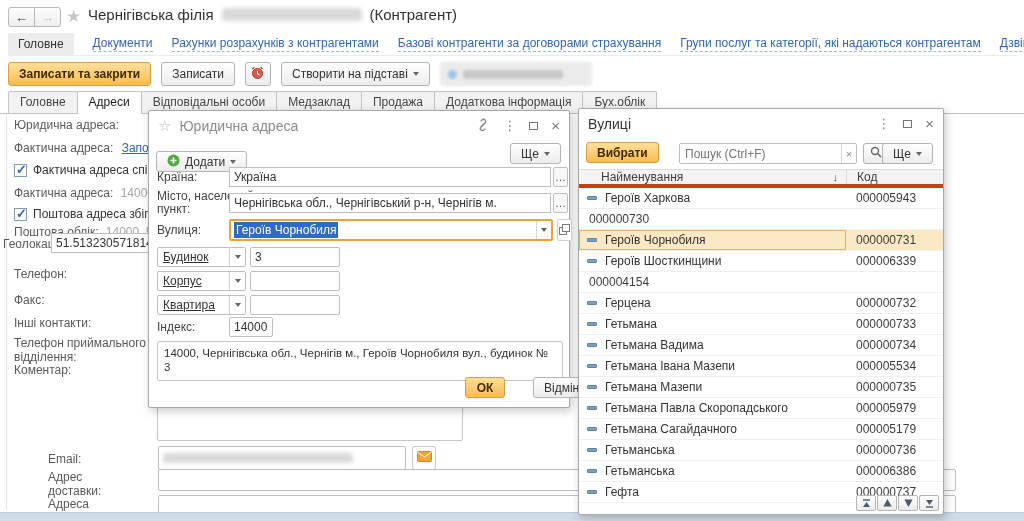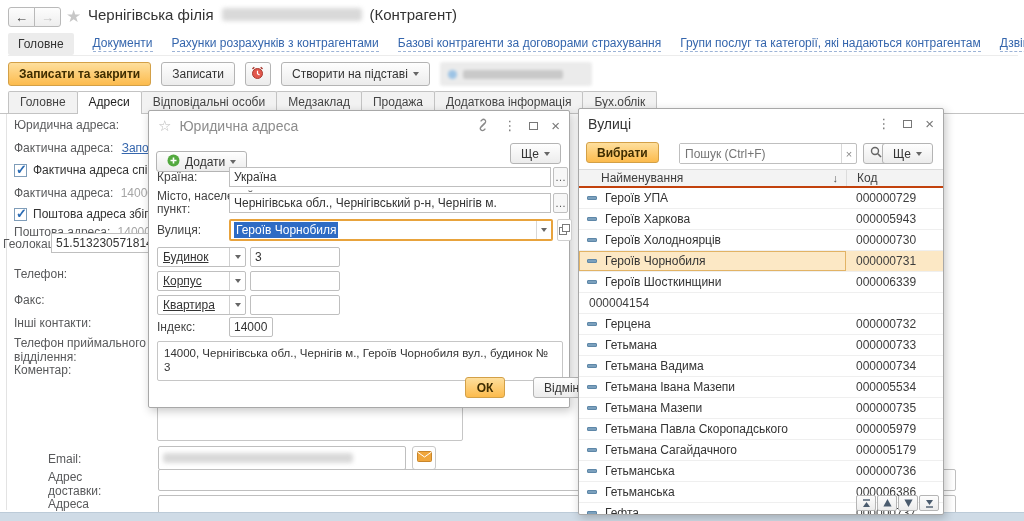--- a/index.html
+++ b/index.html
@@ -83,21 +83,21 @@
   .sel-text { background:#2e6bc4; color:#fff; padding:1px 2px; margin-left:3px; font-size:12px; white-space:nowrap; }
   .street-field .dd { margin-left:auto; width:15px; align-self:stretch; border-left:1px solid #d8d8d8;
                       display:flex; align-items:center; justify-content:center; }
   .searchwrap { position:absolute; left:100px; top:34px; width:178px; height:21px; border:1px solid #bfbfbf;
                 border-radius:2px; display:flex; background:#fff; }
   .searchwrap input { border:none; outline:none; flex:1; font-size:12px; padding:0 5px;
                       font-family:"Liberation Sans", sans-serif; color:#333; min-width:0; }
   .searchwrap .clr { width:15px; border-left:1px solid #d8d8d8; display:flex; align-items:center;
                      justify-content:center; color:#888; font-size:11px; }
   .thead { position:absolute; left:0; top:60px; width:364px; height:19px; background:#f3f3f3;
-           border-top:1px solid #dcdcdc; border-bottom:2px solid #c2410c; display:flex; align-items:center;
+           border-top:1px solid #dcdcdc; border-bottom:4px solid #c2410c; display:flex; align-items:center;
            color:#3d3d3d; }
   .thead .c1 { width:267px; padding-left:22px; display:flex; align-items:center; }
   .thead .c2 { padding-left:10px; border-left:1px solid #dcdcdc; align-self:stretch; display:flex; align-items:center; }
   .sortarrow { margin-left:auto; margin-right:8px; color:#555; font-size:11px; }
   .rows { position:absolute; left:0; top:79px; width:364px; height:326px; overflow:hidden; }
   .srow { height:21px; display:flex; align-items:center; border-bottom:1px solid #efefef; }
   .srow .name { width:267px; display:flex; align-items:center; gap:8px; padding-left:8px; height:100%; }
   .srow .code { padding-left:10px; color:#3d3d3d; height:100%; display:flex; align-items:center; }
   .srow.sel { background:#fce8c5; }
   .srow.sel .name { outline:1px solid #e2b365; outline-offset:-1px; }
@@ -189,21 +189,21 @@
     <span>Фактична адреса:</span>
     <span class="fvalue-gray" style="margin-left:4px;">14000, Черн</span>
   </div>
 
   <div class="cbrow" style="left:14px; top:207px;">
     <span class="cbox"></span>
     <span>Поштова адреса збігається</span>
   </div>
 
   <div class="flabel" style="left:14px; top:225px;">
-    <span>Поштова адреса:</span>
+    <span>Поштова облік:</span>
     <span class="fvalue-gray" style="margin-left:4px;">14000, Черні</span>
   </div>
 
   <div class="flabel" style="left:3px; top:237px;">Геолокація:</div>
   <div class="tfield abs" style="left:51px; top:233px; width:100px;">
     <span>51.5132305718145</span>
   </div>
 
   <div class="flabel" style="left:14px; top:267px;">Телефон:</div>
   <div class="flabel" style="left:14px; top:293px;">Факс:</div>
@@ -392,36 +392,25 @@
         <span>Найменування</span>
         <span class="sortarrow">↓</span>
       </span>
       <span class="c2">Код</span>
     </div>
 
     <div class="rows">
         <div class="srow">
           <span class="name">
             <span class="dash"></span>
-            <span>Героїв УПА</span>
-          </span>
-          <span class="code">000000729</span>
-        </div>
-        <div class="srow">
-          <span class="name">
-            <span class="dash"></span>
             <span>Героїв Харкова</span>
           </span>
           <span class="code">000005943</span>
         </div>
         <div class="srow">
-          <span class="name">
-            <span class="dash"></span>
-            <span>Героїв Холодноярців</span>
-          </span>
           <span class="code">000000730</span>
         </div>
         <div class="srow sel">
           <span class="name">
             <span class="dash"></span>
             <span>Героїв Чорнобиля</span>
           </span>
           <span class="code">000000731</span>
         </div>
         <div class="srow">

